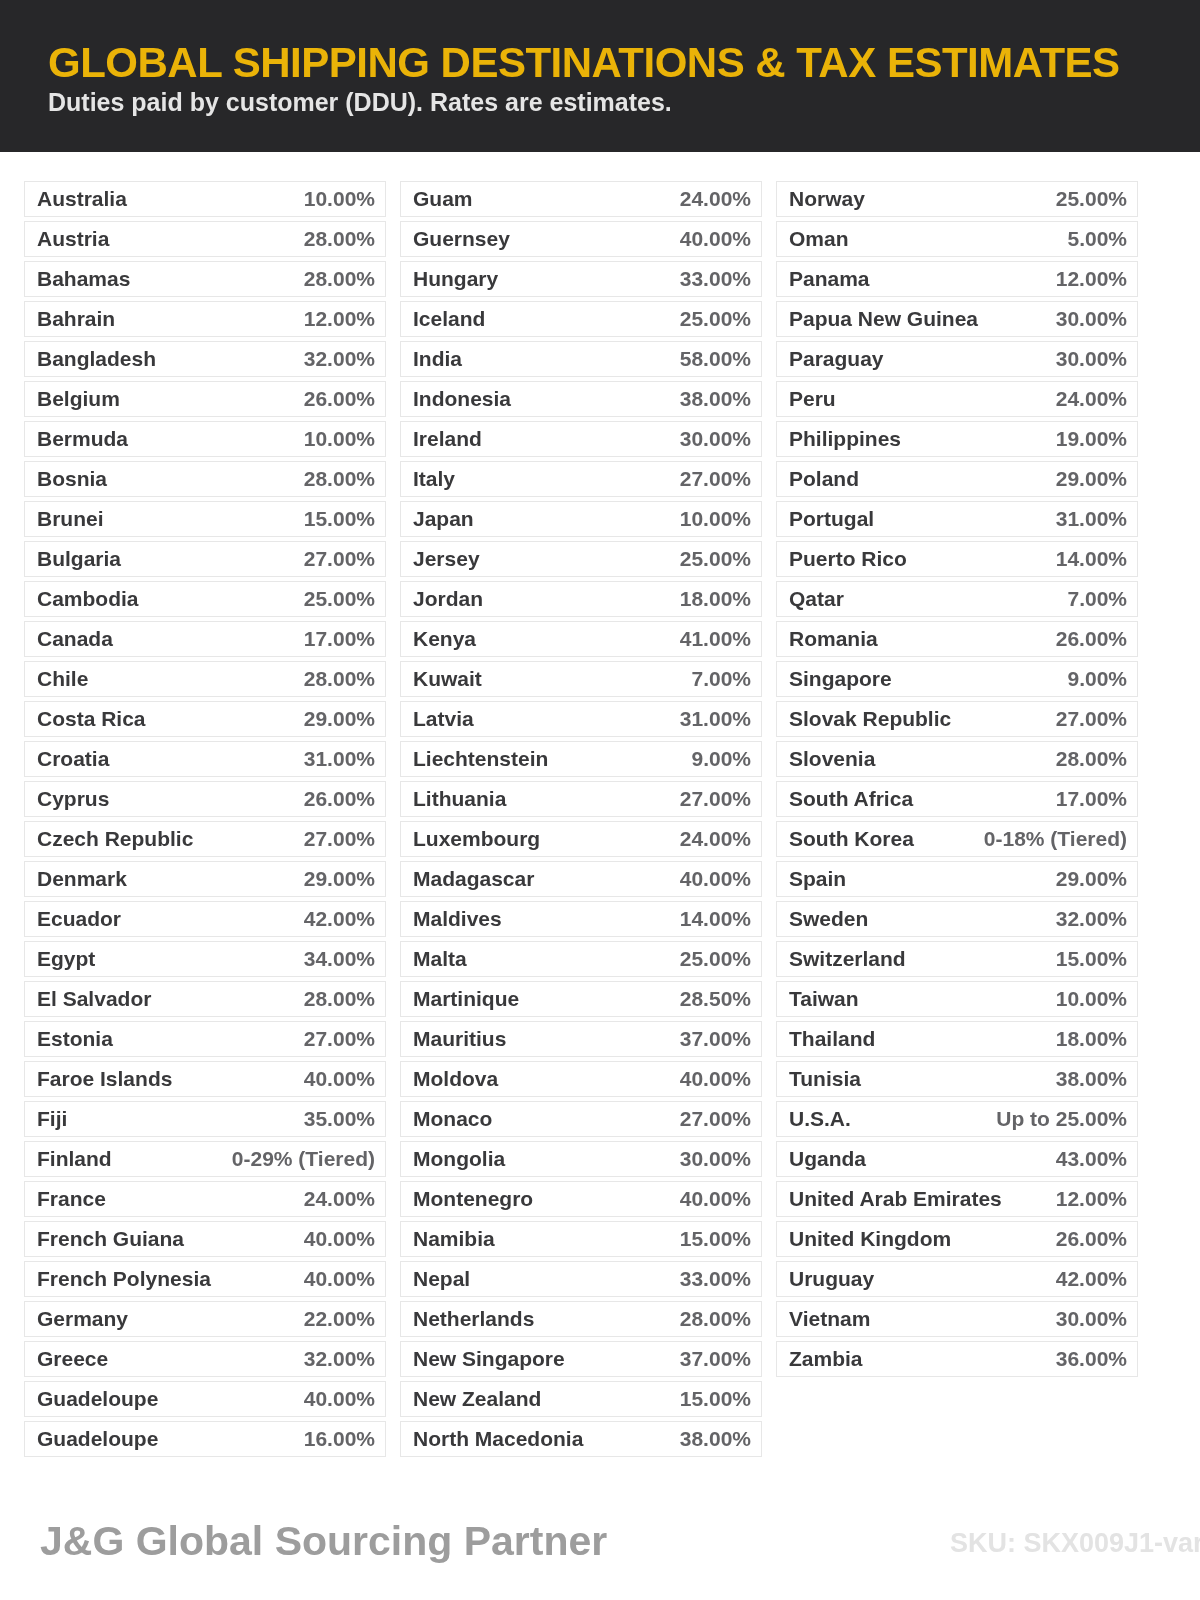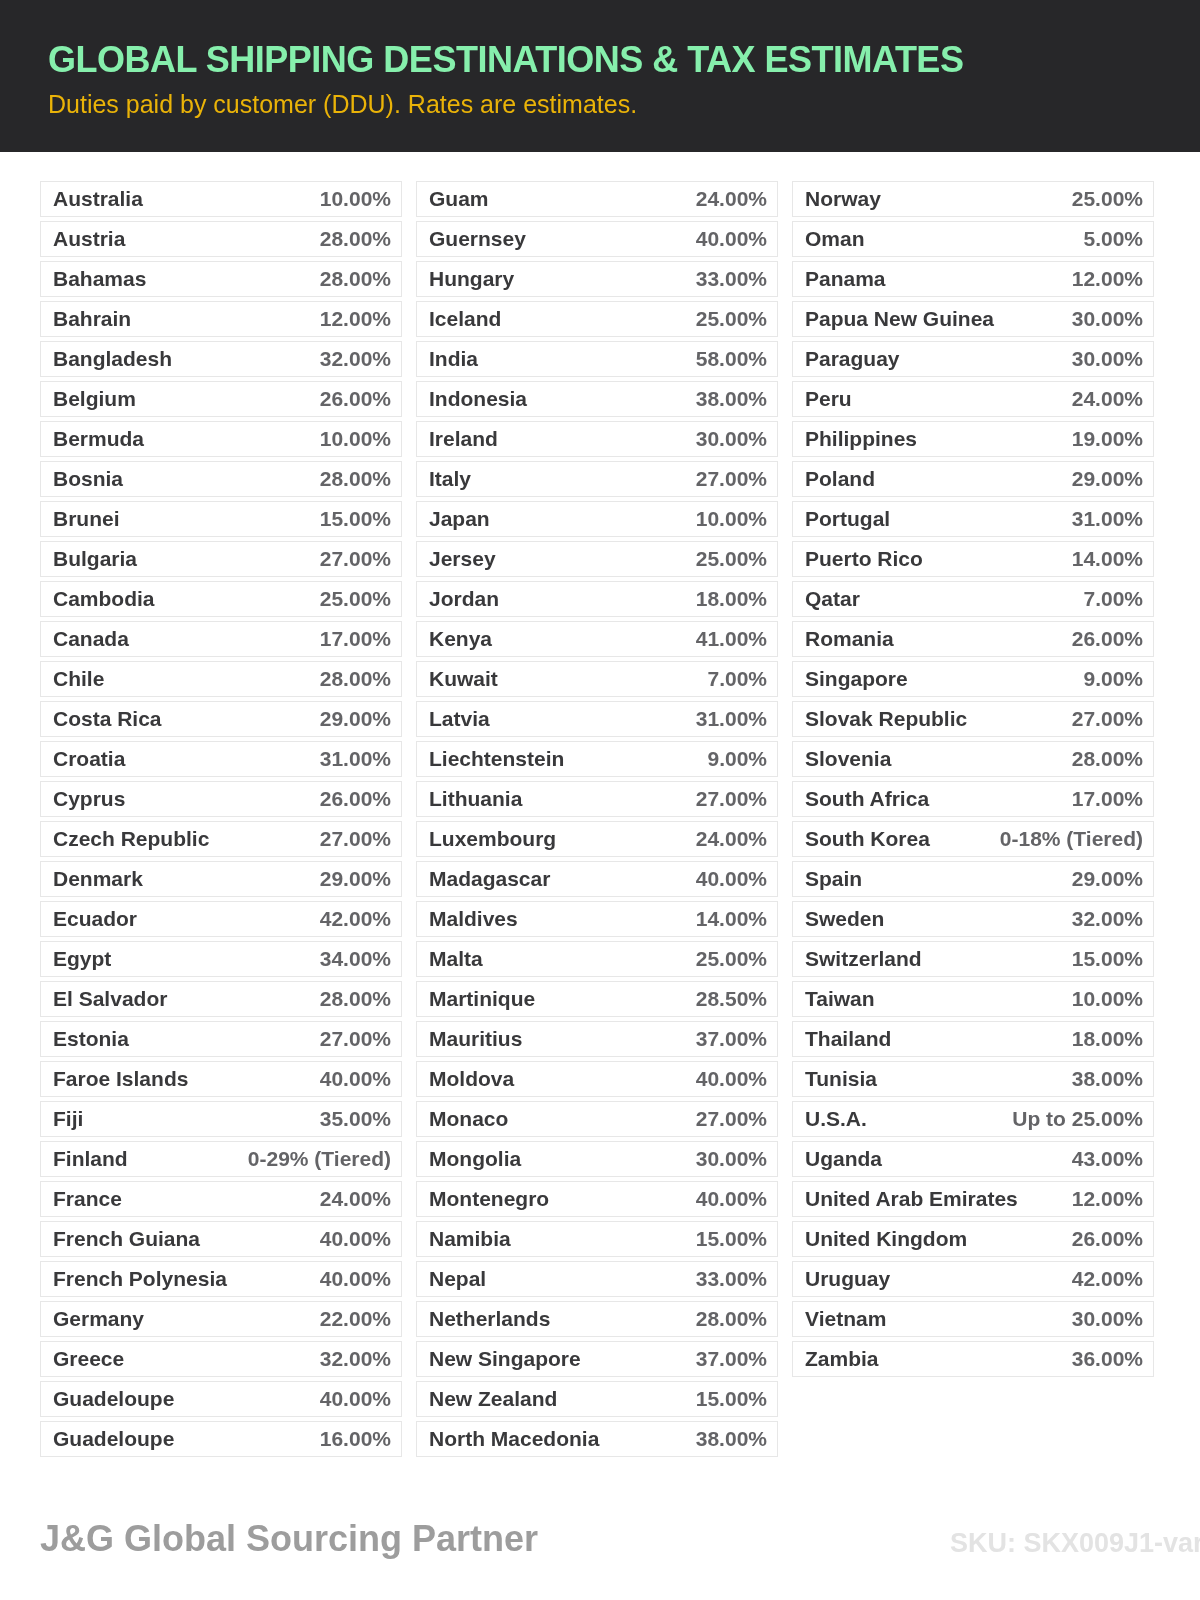--- a/index.html
+++ b/index.html
@@ -13,39 +13,39 @@
 
   
   .header {
     position: absolute;
     top: 0; left: 0;
     width: 1200px; height: 152px;
     background: #272729;
     padding: 42px 0 0 48px;
   }
   .header h1 {
-    color: #86efac;
-    font-size: 36px;
+    color: #eab308;
+    font-size: 42px;
     font-weight: 800;
     letter-spacing: -0.5px;
     line-height: 1.0;
     white-space: nowrap;
   }
   .header .subtitle {
-    margin-top: 12px;
-    color: #eab308;
+    margin-top: 4px;
+    color: #e5e5e5;
     font-size: 25px;
-    font-weight: 400;
+    font-weight: 700;
     letter-spacing: 0px;
   }
 
   
   .columns {
     position: absolute;
-    top: 181px; left: 40px;
+    top: 181px; left: 24px;
     width: 1116px;
     display: flex;
     gap: 14px;
     align-items: flex-start;
   }
   .col { width: 362px; }
   .row {
     display: flex;
     justify-content: space-between;
     align-items: center;
@@ -66,21 +66,21 @@
     font-size: 21px;
     font-weight: 700;
     white-space: nowrap;
   }
 
   
   .footer-brand {
     position: absolute;
     left: 40px; top: 1518px;
     color: #9d9d9d;
-    font-size: 36px;
+    font-size: 41px;
     font-weight: 700;
     white-space: nowrap;
   }
   .footer-sku {
     position: absolute;
     left: 950px; top: 1528px;
     color: #e3e3e3;
     font-size: 27px;
     font-weight: 700;
     white-space: nowrap;

